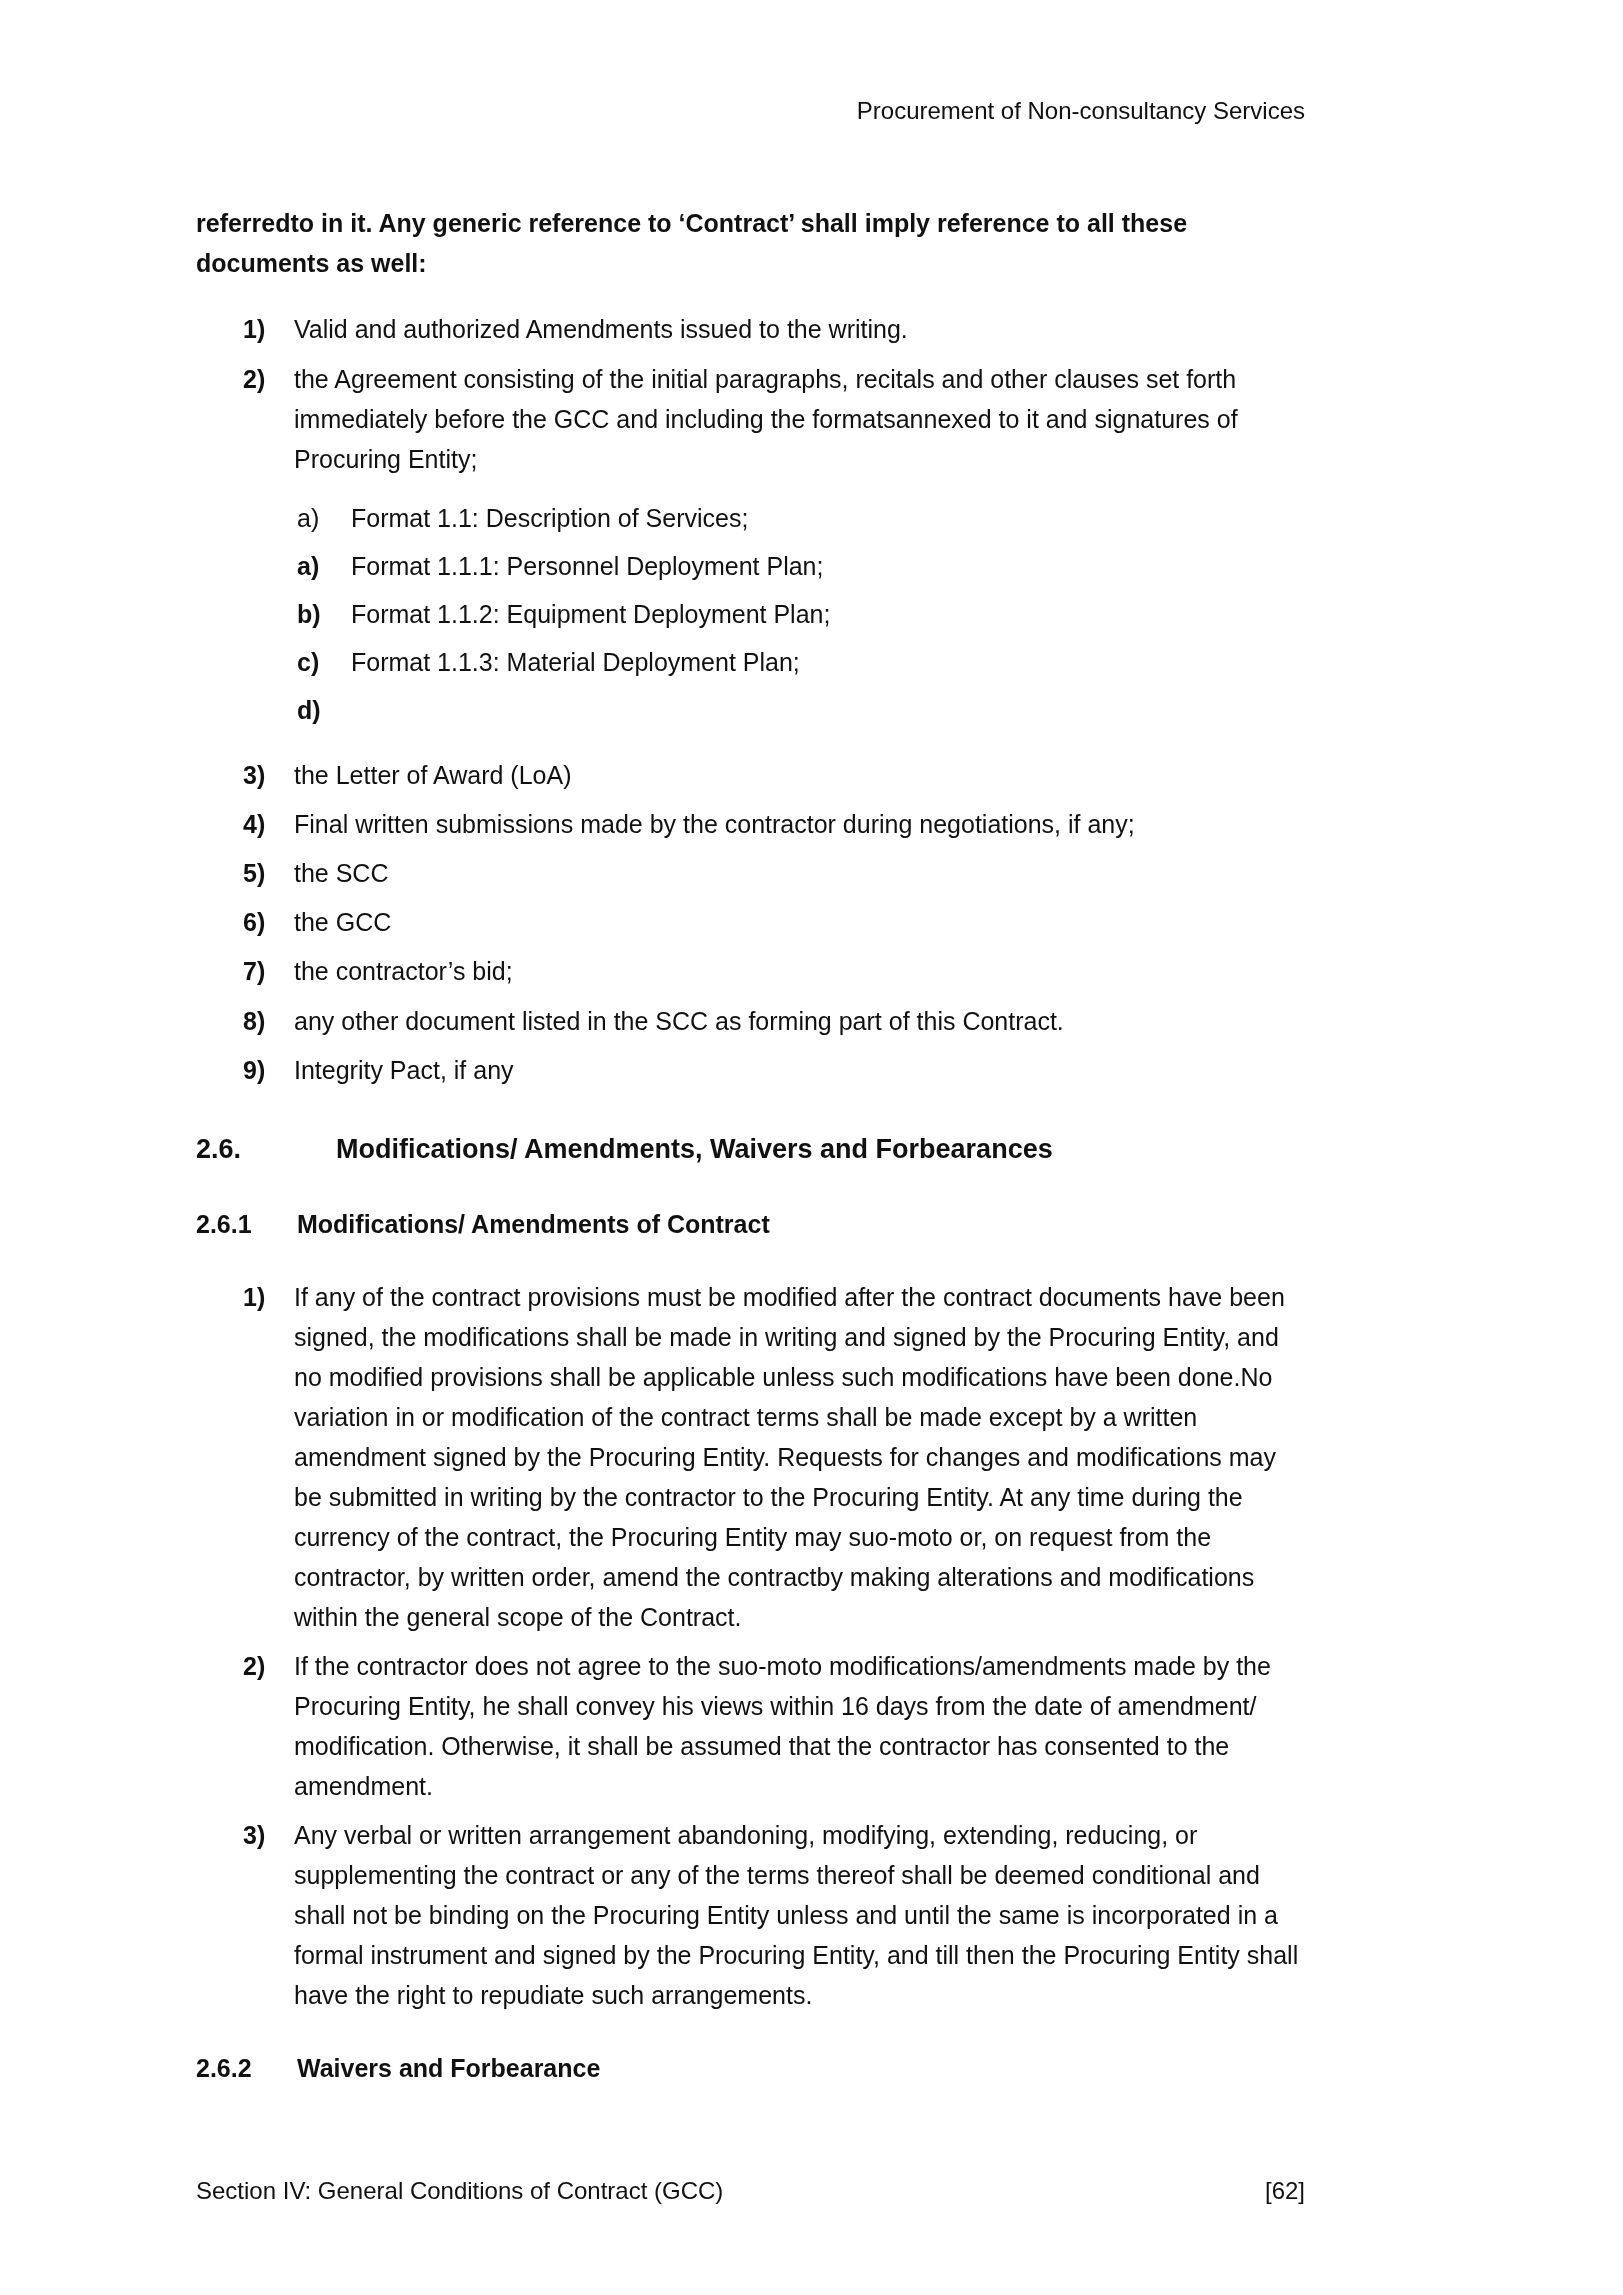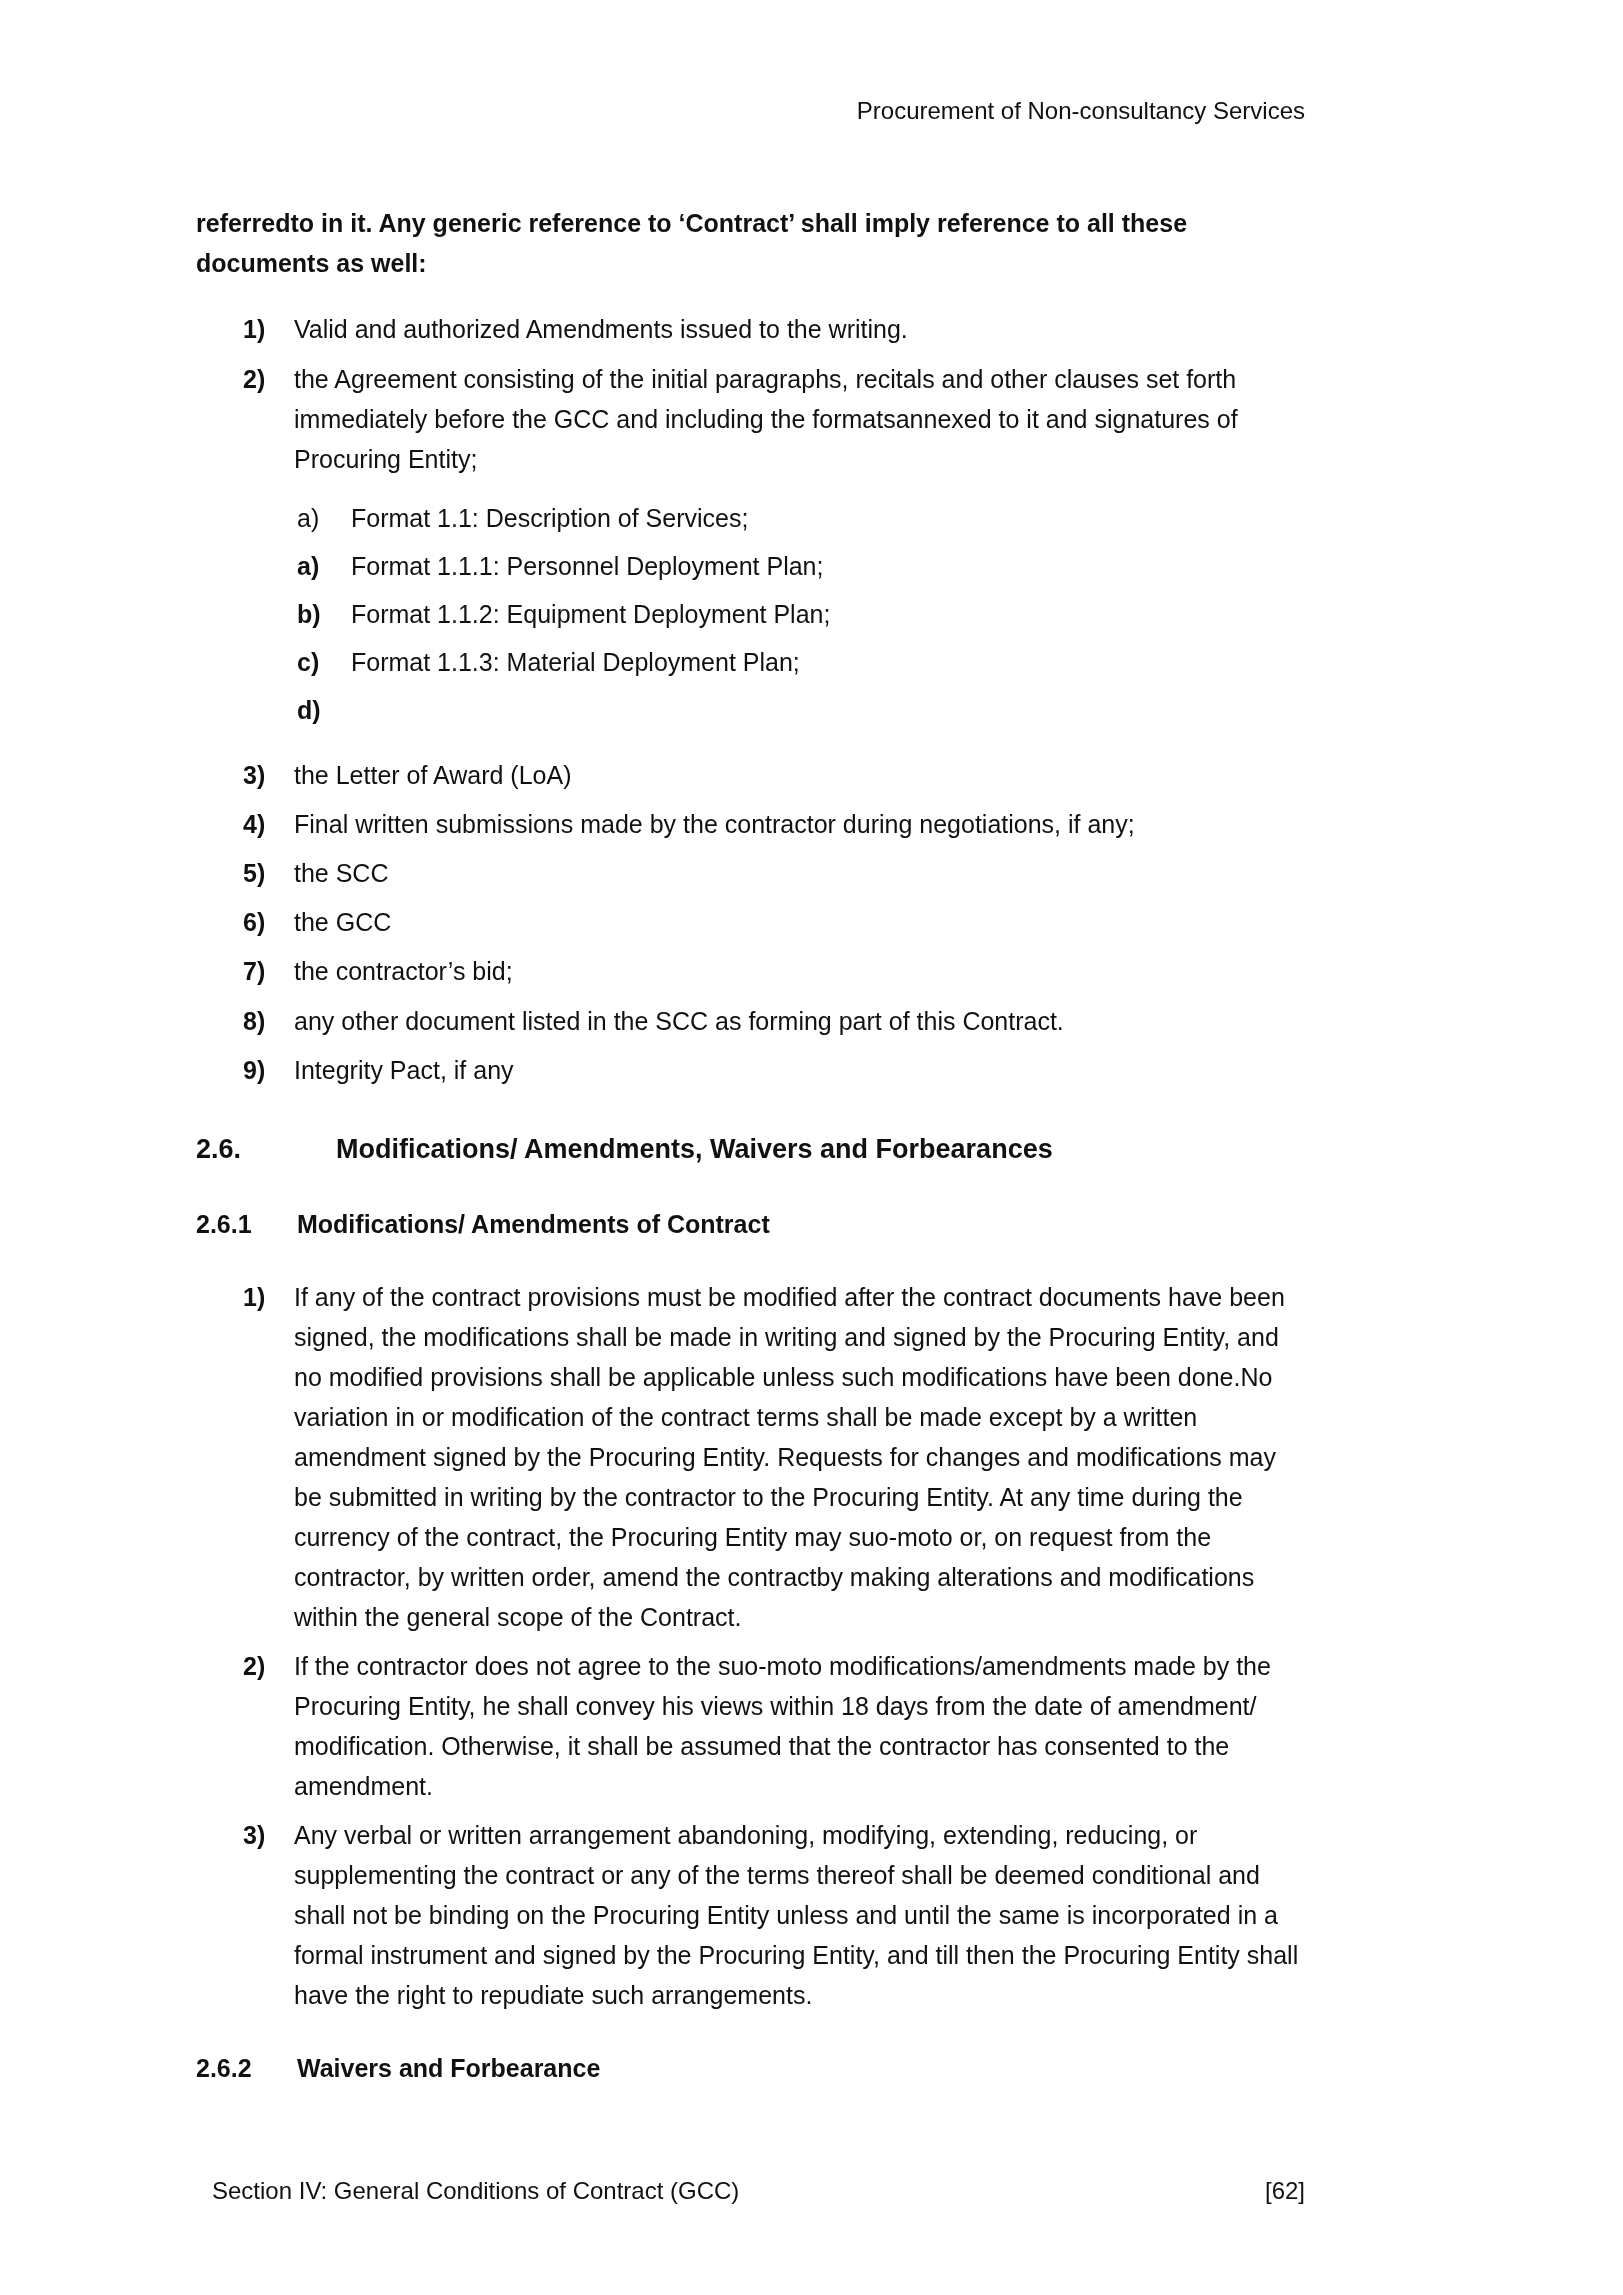--- a/index.html
+++ b/index.html
@@ -68,21 +68,21 @@
     display: flex;
     font-size: 25px;
     font-weight: bold;
     margin-top: 33px;
     margin-bottom: 33px;
   }
   .subsection-heading .num { flex: 0 0 101px; }
 
   .footer {
     position: absolute;
-    left: 212px;
+    left: 196px;
     right: 196px;
     bottom: 85px;
     display: flex;
     justify-content: space-between;
     font-size: 24px;
   }
 </style>
 </head>
 <body>
 
@@ -166,21 +166,21 @@
     <span class="title">Modifications/ Amendments of Contract</span>
   </div>
 
   <div class="nlist">
     <div class="li">
       <span class="marker">1)</span>
       <span class="txt">If any of the contract provisions must be modified after the contract documents have been signed, the modifications shall be made in writing and signed by the Procuring Entity, and no modified provisions shall be applicable unless such modifications have been done.No variation in or modification of the contract terms shall be made except by a written amendment signed by the Procuring Entity. Requests for changes and modifications may be submitted in writing by the contractor to the Procuring Entity. At any time during the currency of the contract, the Procuring Entity may suo-moto or, on request from the contractor, by written order, amend the contractby making alterations and modifications within the general scope of the Contract.</span>
     </div>
     <div class="li">
       <span class="marker">2)</span>
-      <span class="txt">If the contractor does not agree to the suo-moto modifications/amendments made by the Procuring Entity, he shall convey his views within 18 days from the date of amendment/ modification. Otherwise, it shall be assumed that the contractor has consented to the amendment.</span>
+      <span class="txt">If the contractor does not agree to the suo-moto modifications/amendments made by the Procuring Entity, he shall convey his views within 16 days from the date of amendment/ modification. Otherwise, it shall be assumed that the contractor has consented to the amendment.</span>
     </div>
     <div class="li">
       <span class="marker">3)</span>
       <span class="txt">Any verbal or written arrangement abandoning, modifying, extending, reducing, or supplementing the contract or any of the terms thereof shall be deemed conditional and shall not be binding on the Procuring Entity unless and until the same is incorporated in a formal instrument and signed by the Procuring Entity, and till then the Procuring Entity shall have the right to repudiate such arrangements.</span>
     </div>
   </div>
 
   <div class="subsection-heading">
     <span class="num">2.6.2</span>
     <span class="title">Waivers and Forbearance</span>

